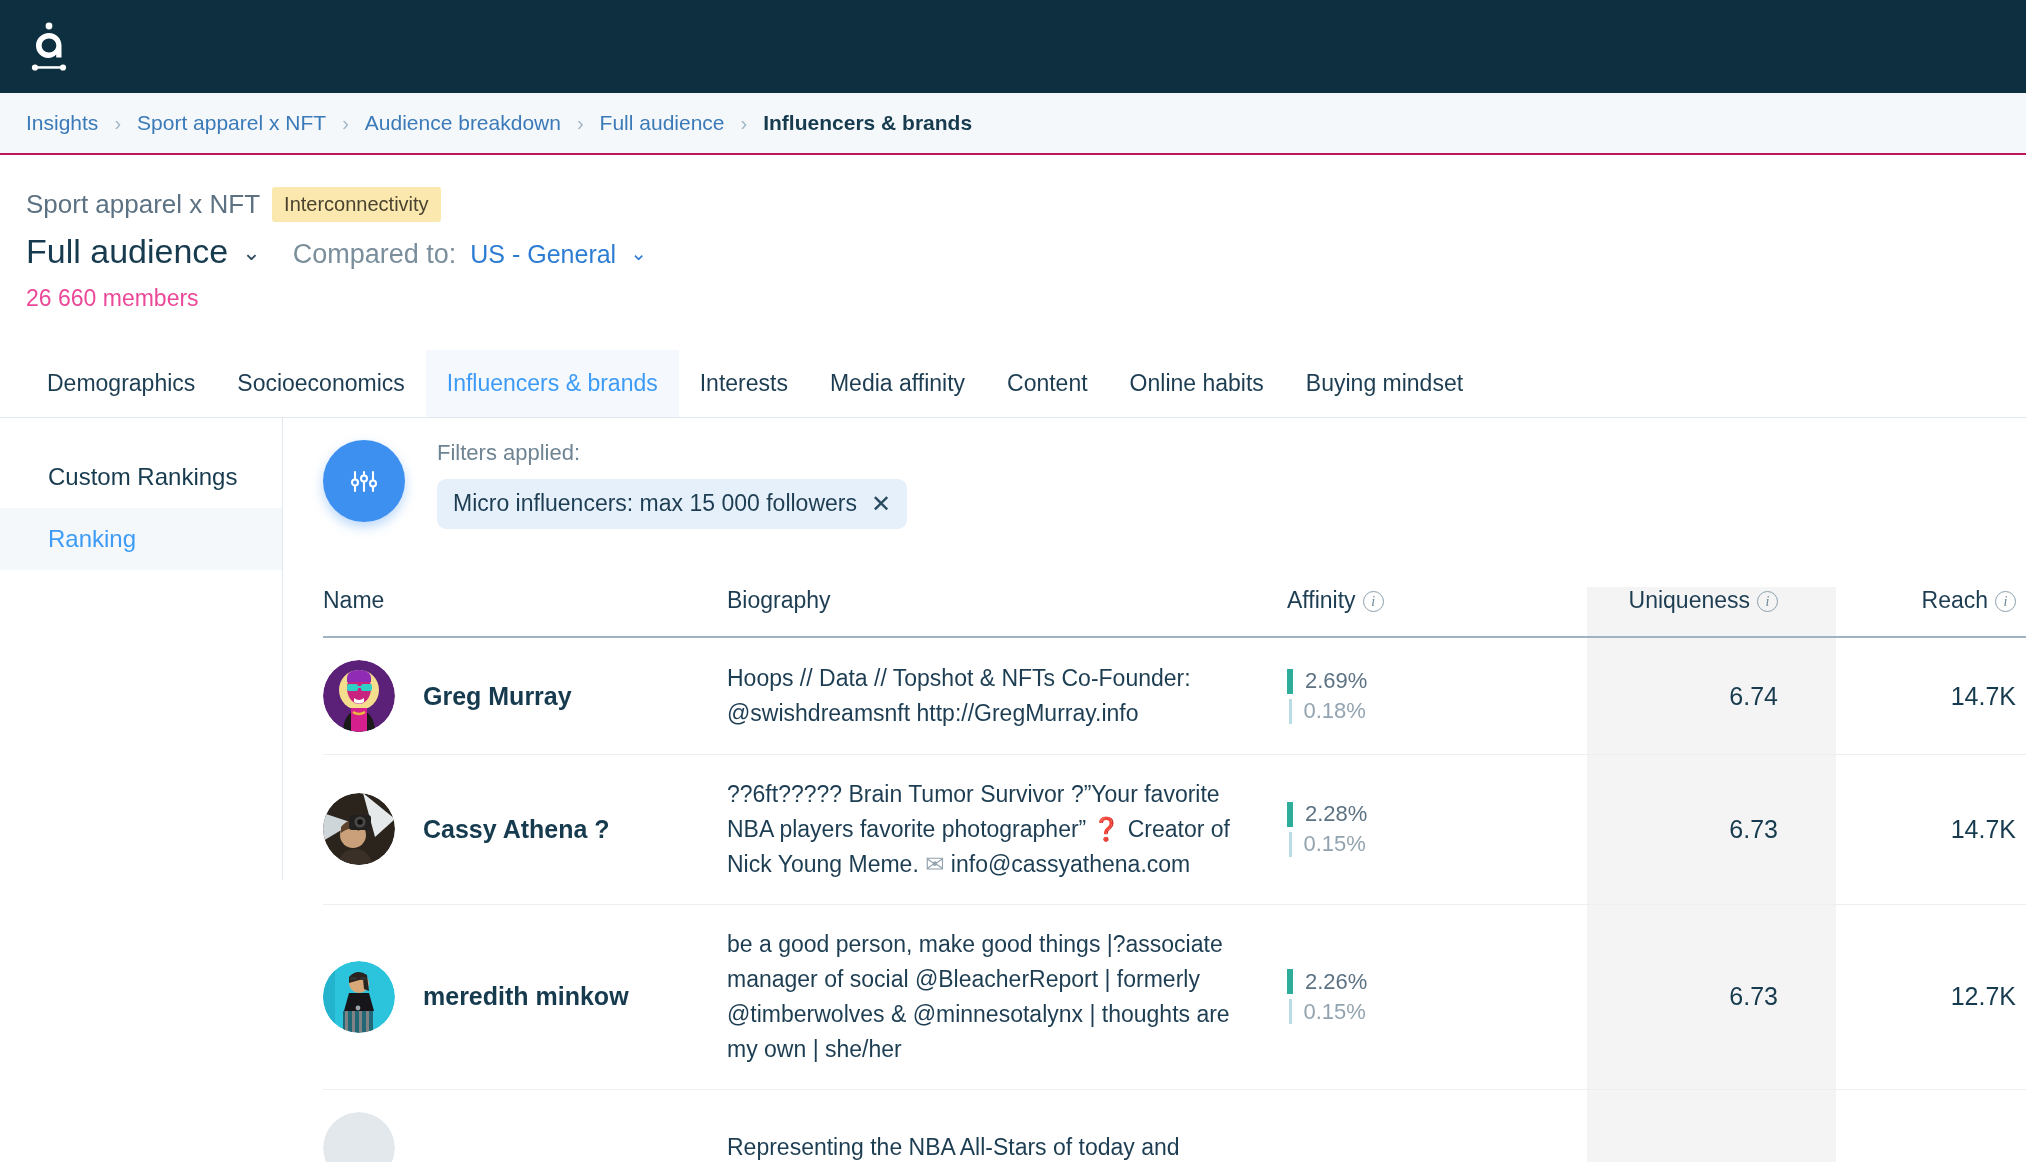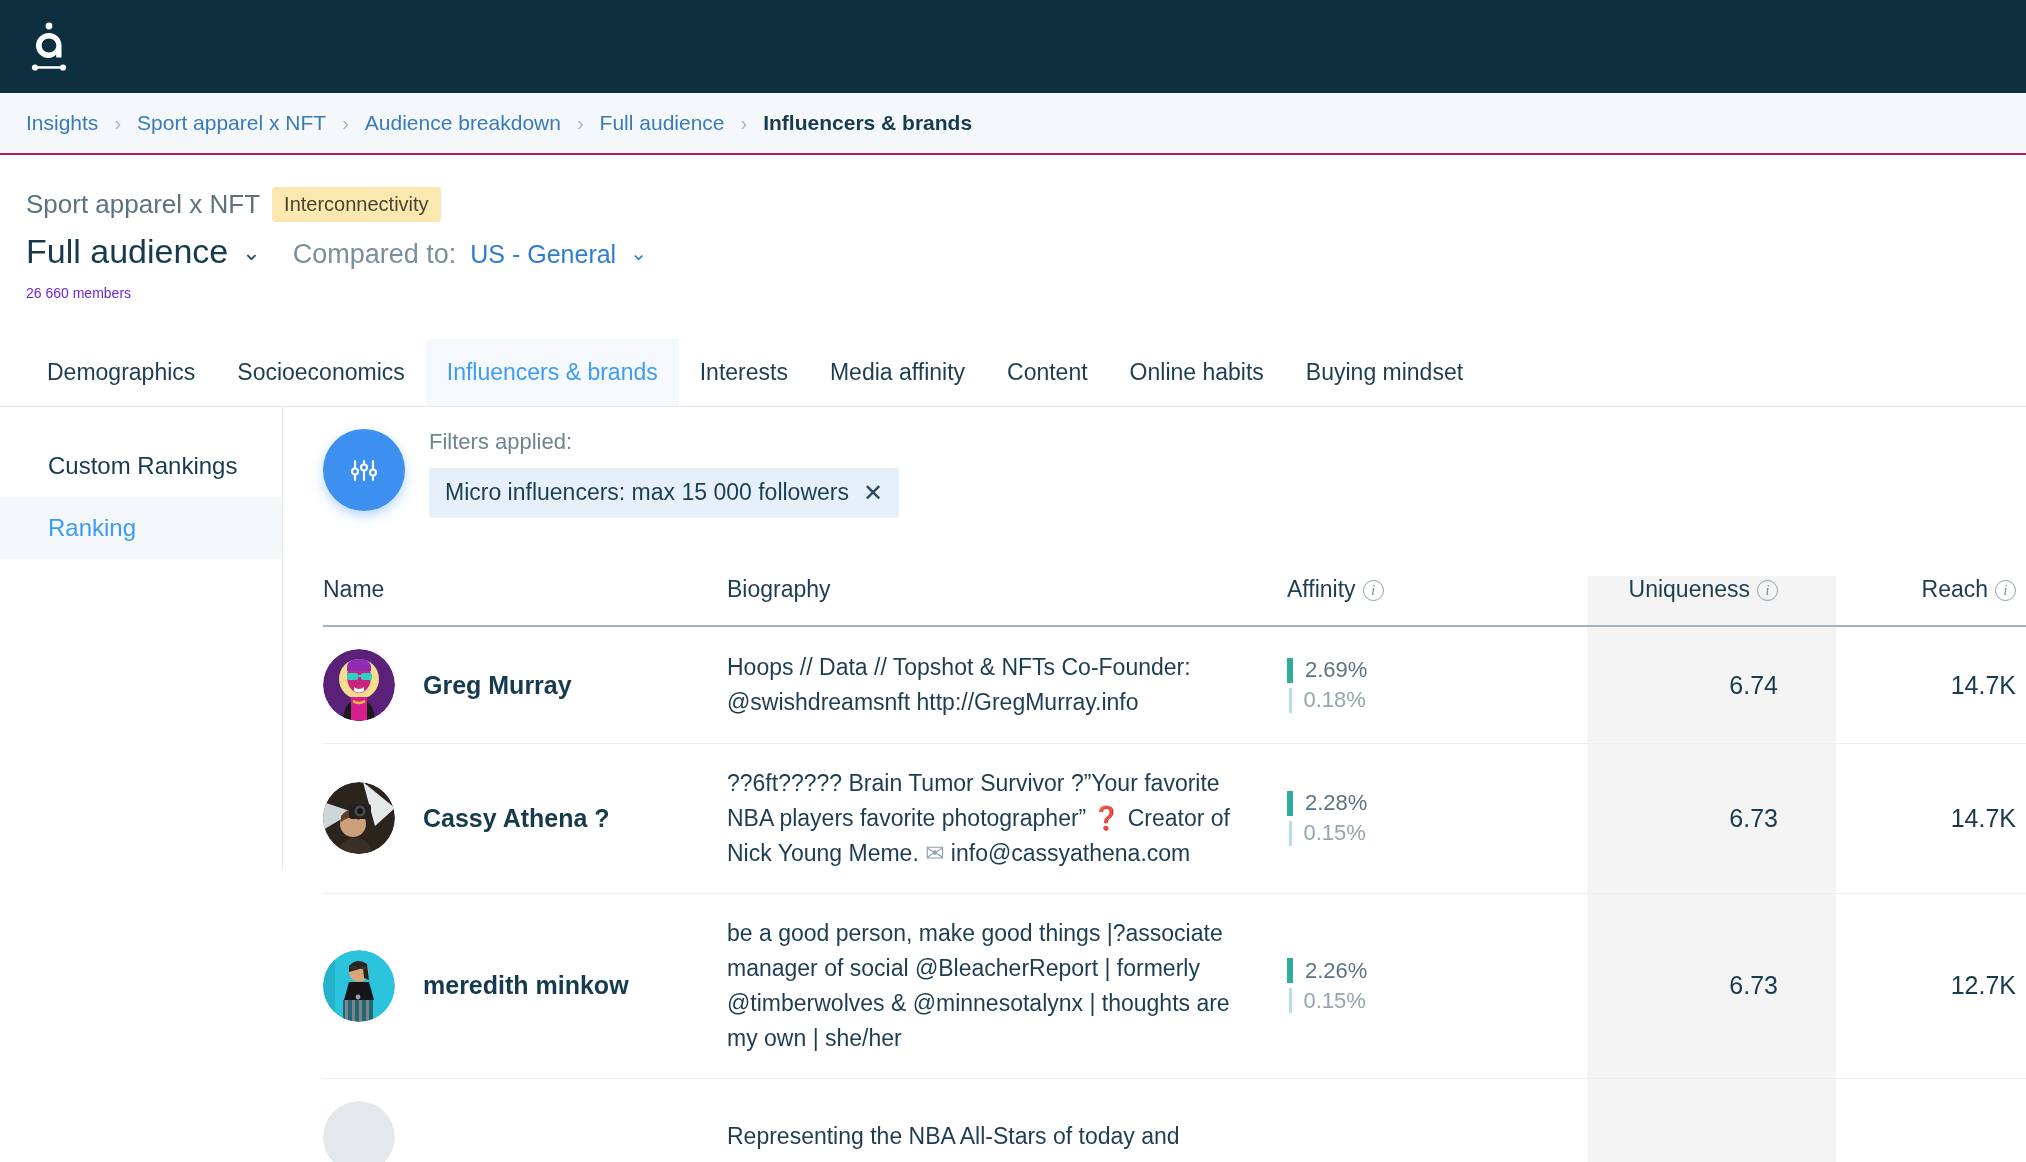--- a/index.html
+++ b/index.html
@@ -98,22 +98,22 @@
     font-size: 25px;
     color: #2d7dd2;
   }
   .chev-blue {
     font-size: 20px;
     color: #2d7dd2;
     display: inline-block;
     transform: translateY(-3px);
   }
   .members {
-    font-size: 14px;
-    color: #6d28d9;
+    font-size: 23px;
+    color: #ec4899;
   }
 
   
   .tabs {
     margin-top: 38px;
     display: flex;
     align-items: stretch;
     border-bottom: 1px solid #e0e7ed;
     padding-left: 26px;
     height: 68px;
@@ -152,21 +152,21 @@
   .side-item.active {
     color: #3d9bf5;
     background: #f5f8fb;
   }
 
   .content { flex: 1 1 auto; padding-left: 40px; min-width: 0; }
 
   .filter-row {
     display: flex;
     align-items: flex-start;
-    gap: 24px;
+    gap: 32px;
     padding-top: 22px;
   }
   .filter-circle {
     width: 82px; height: 82px;
     border-radius: 50%;
     background: #3d90f0;
     display: flex;
     align-items: center;
     justify-content: center;
     box-shadow: 0 5px 12px rgba(61,144,240,0.35);
@@ -179,21 +179,21 @@
     margin-bottom: 13px;
   }
   .chip {
     display: inline-flex;
     align-items: center;
     gap: 14px;
     background: #e6f0fb;
     color: #1d3d52;
     font-size: 23px;
     padding: 11px 16px 12px 16px;
-    border-radius: 2px;
+    border-radius: 9px;
     cursor: pointer;
   }
   .chip-x { font-size: 24px; color: #2b4b60; line-height: 1; }
 
   
   .table-wrap { margin-top: 58px; position: relative; }
   .uniq-highlight {
     position: absolute;
     left: 1264px;
     top: 0;

